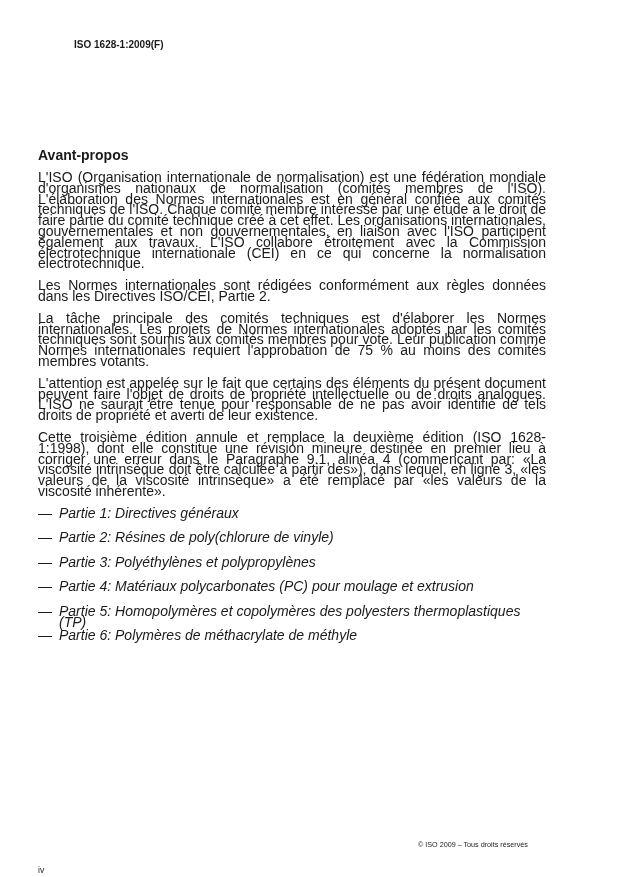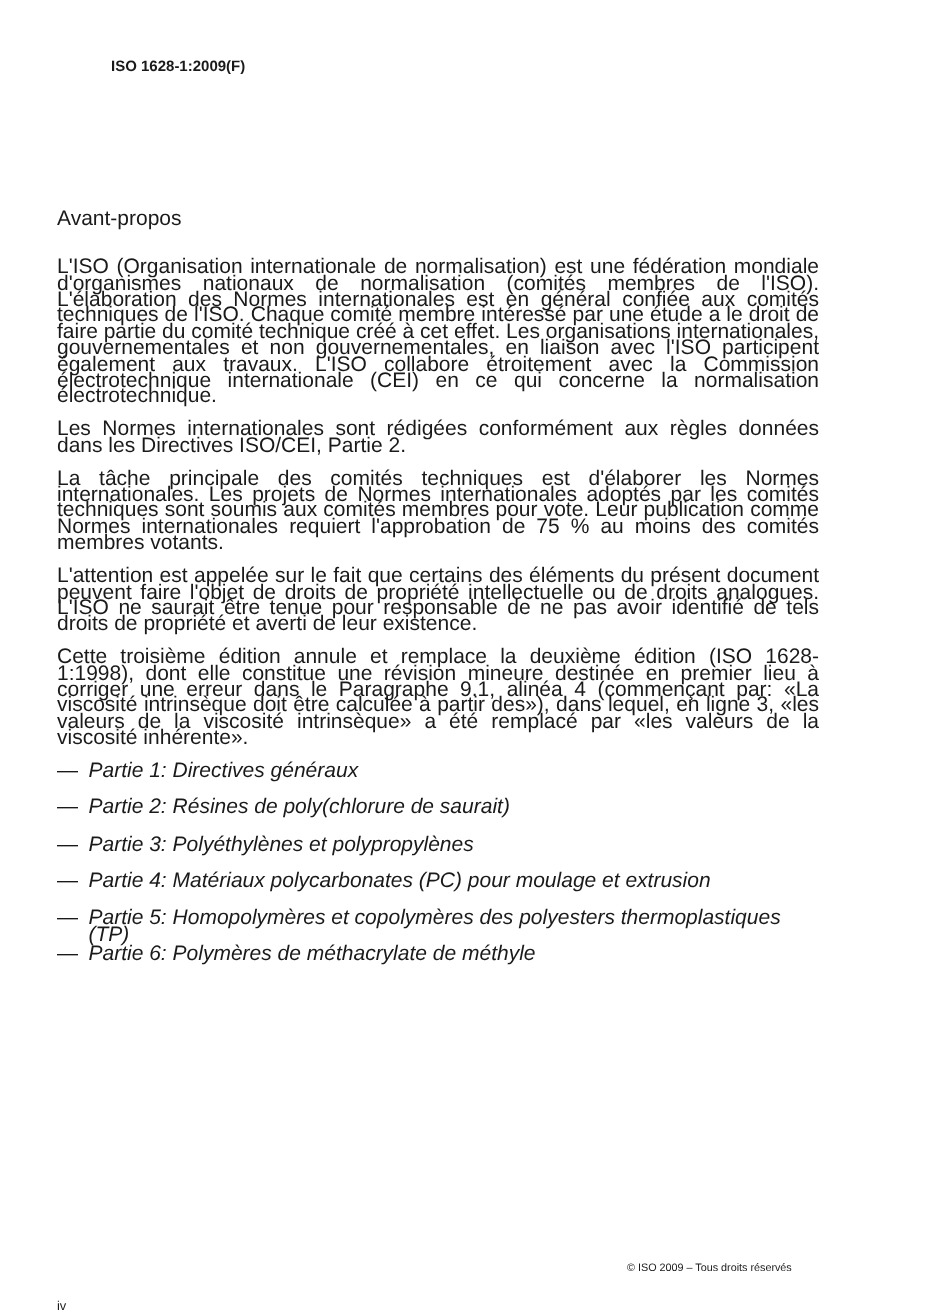--- a/index.html
+++ b/index.html
@@ -1,19 +1,19 @@
 <!DOCTYPE html>
 <html><head>
 <meta charset="utf-8">
 <style>
   html, body { margin: 0; padding: 0; background: #ffffff; }
   body { width: 619px; height: 877px; position: relative; overflow: hidden;
          font-family: "Liberation Sans", sans-serif; color: #1a1a1a; }
   .header { position: absolute; left: 38px; top: 39px; font-size: 10px; font-weight: bold; margin-left: 36px; }
-  .title { position: absolute; left: 38px; top: 137px; font-size: 14px; font-weight: normal; margin: 0; }
+  .title { position: absolute; left: 38px; top: 147px; font-size: 14px; font-weight: bold; margin: 0; }
   .content { position: absolute; left: 38px; top: 172px; width: 508px; font-size: 14px; line-height: 10.8px; }
   .content p { margin: 0 0 11px 0; text-align: justify; }
   .parts { list-style: none; margin: 0; padding: 0; }
   .parts li { position: relative; height: 24.5px; font-style: italic; }
   .dash { position: absolute; left: 0; top: 0; font-style: normal; }
   .part-text { position: absolute; left: 21px; top: 0; }
   .footer-left { position: absolute; left: 38px; top: 865px; font-size: 8.6px; }
   .footer-right { position: absolute; left: 418px; top: 840px; font-size: 7.2px; }
 </style>
 </head>
@@ -29,21 +29,21 @@
   <p>La tâche principale des comités techniques est d'élaborer les Normes internationales. Les projets de Normes internationales adoptés par les comités techniques sont soumis aux comités membres pour vote. Leur publication comme Normes internationales requiert l'approbation de 75 % au moins des comités membres votants.</p>
   <p>L'attention est appelée sur le fait que certains des éléments du présent document peuvent faire l'objet de droits de propriété intellectuelle ou de droits analogues. L'ISO ne saurait être tenue pour responsable de ne pas avoir identifié de tels droits de propriété et averti de leur existence.</p>
   <p>Cette troisième édition annule et remplace la deuxième édition (ISO 1628-1:1998), dont elle constitue une révision mineure destinée en premier lieu à corriger une erreur dans le Paragraphe 9.1, alinéa 4 (commençant par: «La viscosité intrinsèque doit être calculée à partir des»), dans lequel, en ligne 3, «les valeurs de la viscosité intrinsèque» a été remplacé par «les valeurs de la viscosité inhérente».</p>
   <ul class="parts">
     <li>
         <span class="dash">—</span>
         <span class="part-text">Partie 1: Directives généraux</span>
       </li>
     <li>
         <span class="dash">—</span>
-        <span class="part-text">Partie 2: Résines de poly(chlorure de saurait)</span>
+        <span class="part-text">Partie 2: Résines de poly(chlorure de vinyle)</span>
       </li>
     <li>
         <span class="dash">—</span>
         <span class="part-text">Partie 3: Polyéthylènes et polypropylènes</span>
       </li>
     <li>
         <span class="dash">—</span>
         <span class="part-text">Partie 4: Matériaux polycarbonates (PC) pour moulage et extrusion</span>
       </li>
     <li>

